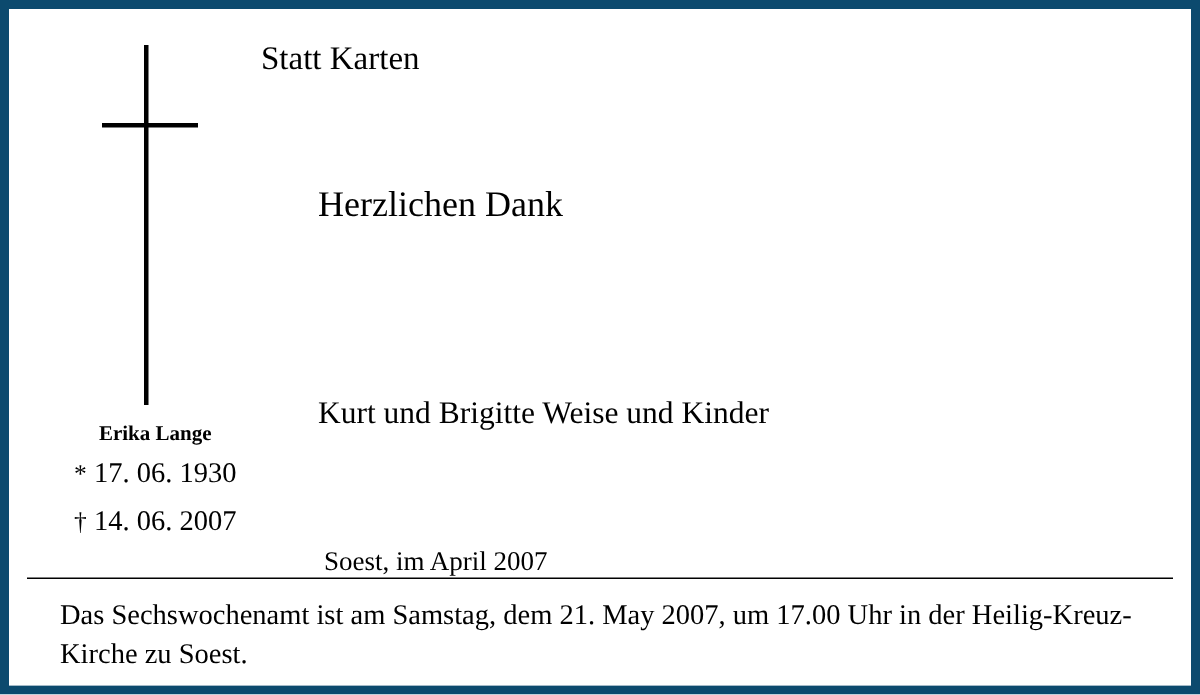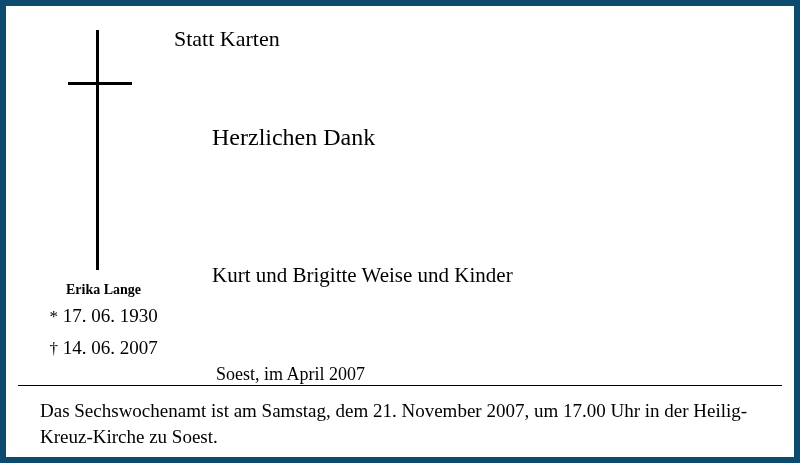--- a/index.html
+++ b/index.html
@@ -174,16 +174,16 @@
         <span>17. 06. 1930</span>
       </div>
       <div class="date-line">
         <span class="sym">†</span>
         <span>14. 06. 2007</span>
       </div>
     </div>
 
     <div class="divider"></div>
 
-    <div class="footer-note">Das Sechswochenamt ist am Samstag, dem 21. November 2007, um 17.00 Uhr in der Heilig-Kreuz-Kirche zu Soest.</div>
+    <div class="footer-note">Das Sechswochenamt ist am Samstag, dem 21. May 2007, um 17.00 Uhr in der Heilig-Kreuz-Kirche zu Soest.</div>
 
   </div>
 </div>
 
 </body></html>

